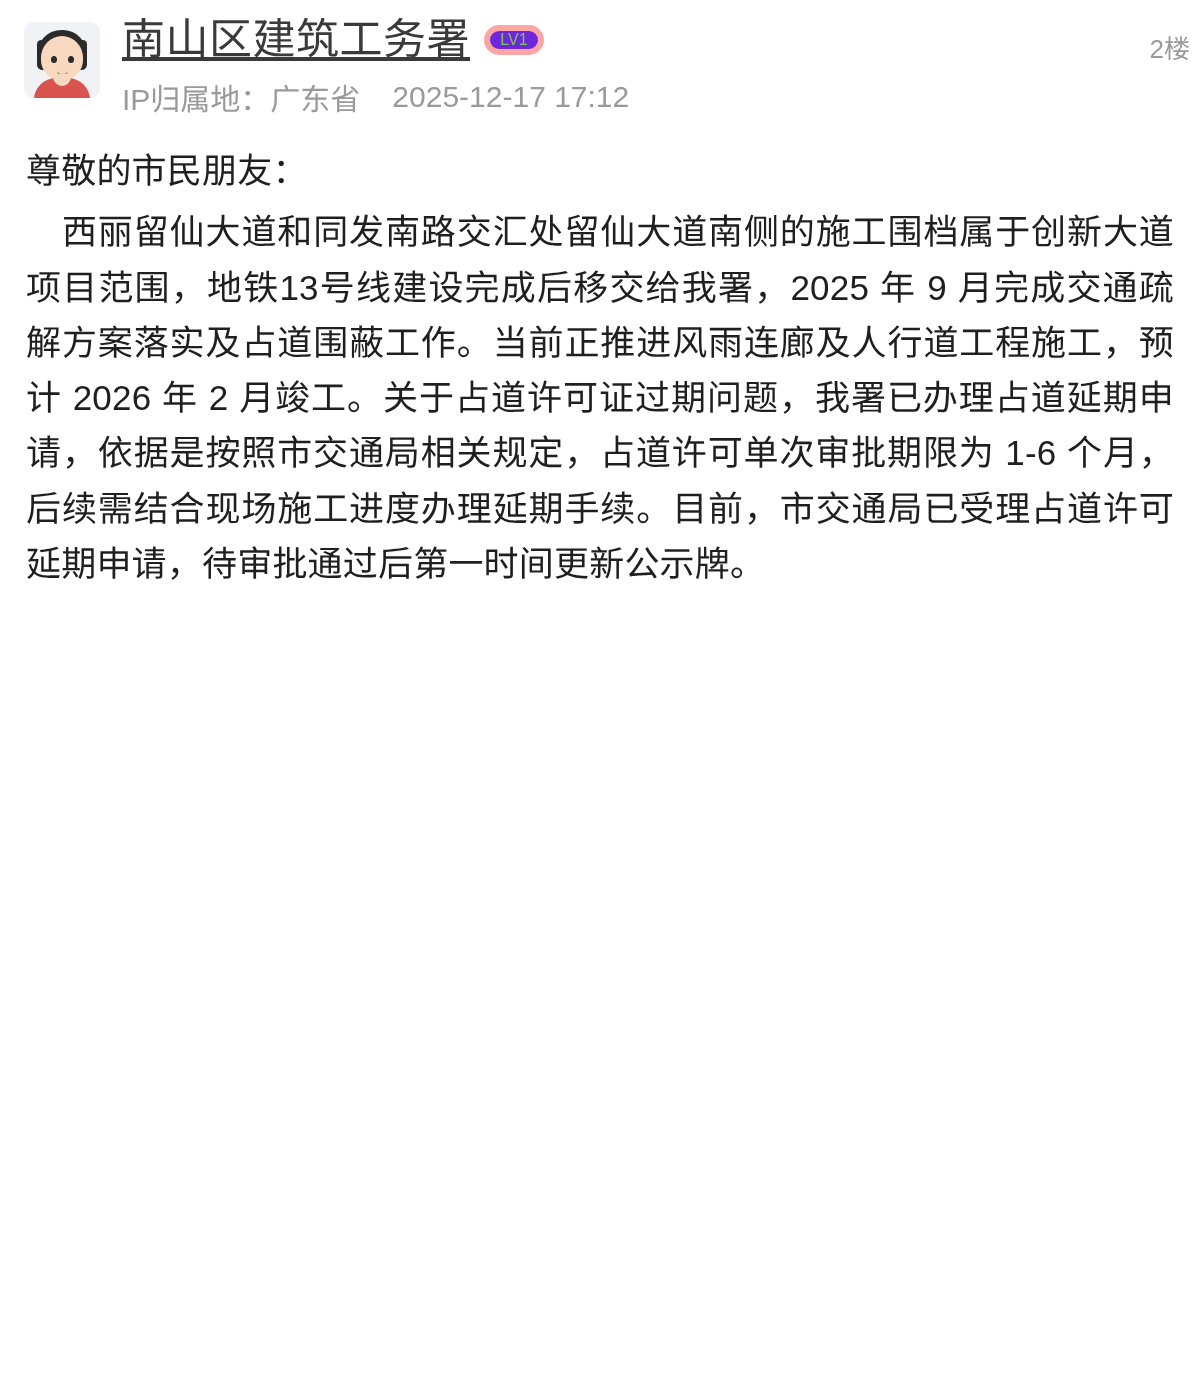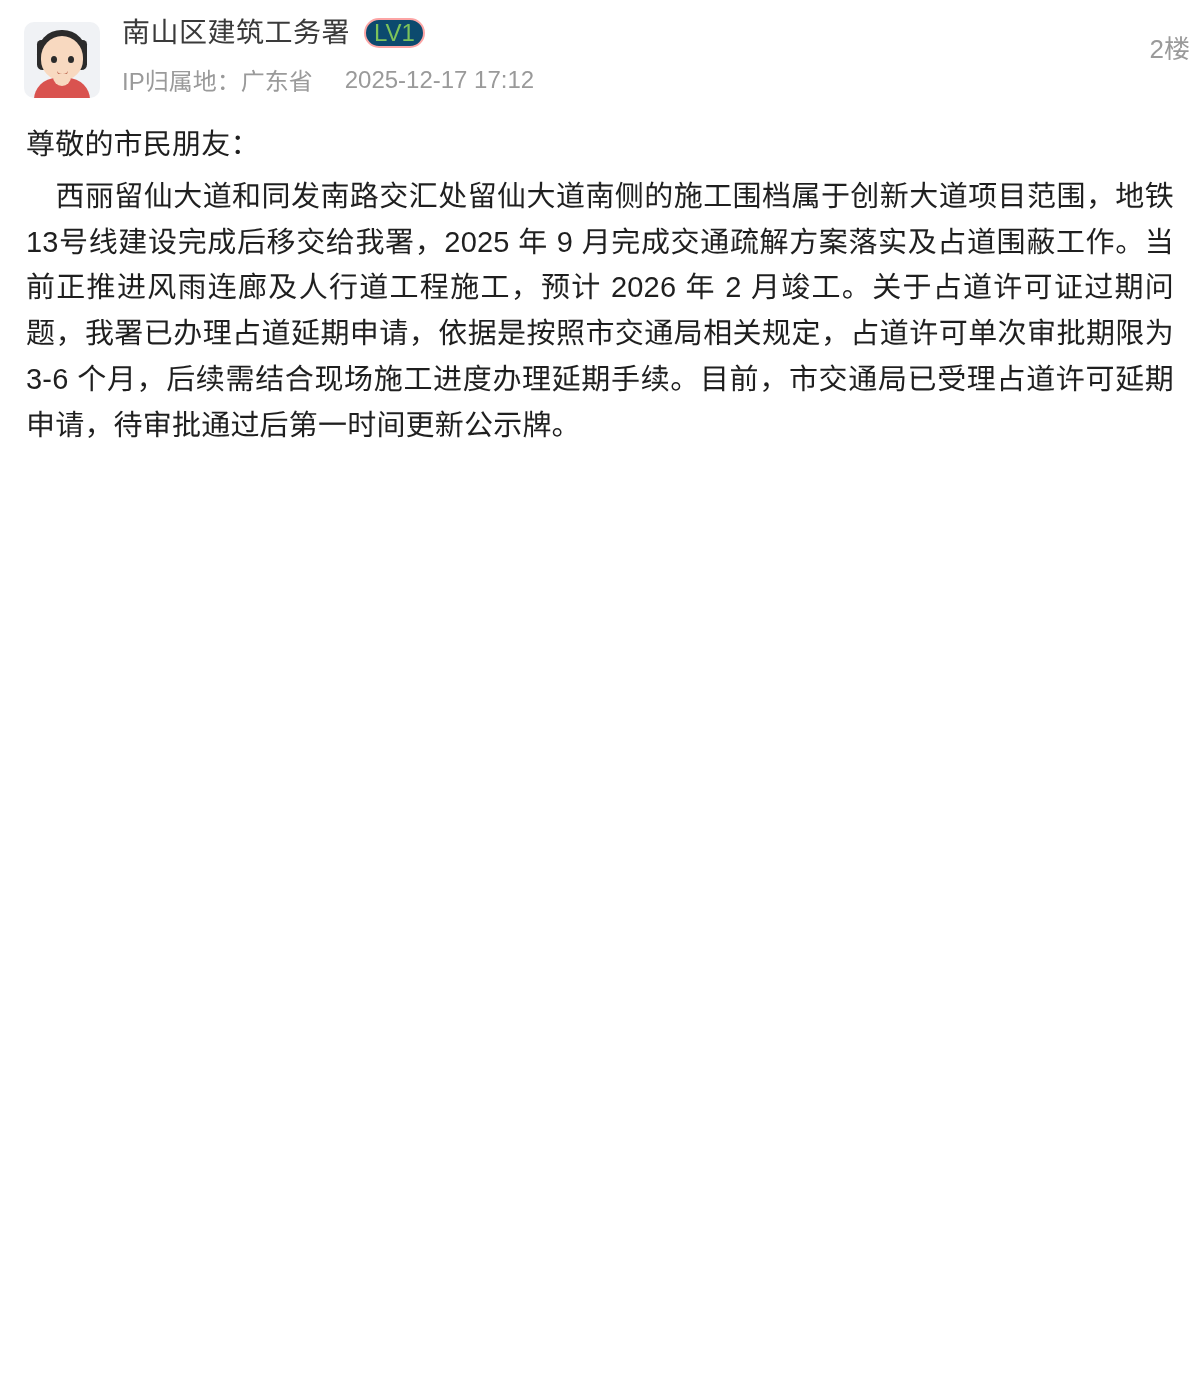--- a/index.html
+++ b/index.html
@@ -120,43 +120,44 @@
     flex: 1 1 auto;
     min-width: 0;
   }
   .name-row {
     display: flex;
     align-items: center;
     gap: 14px;
     line-height: 1;
   }
   .author-name {
-    font-size: 28px;
+    font-size: 43px;
     color: #3a3a3a;
     letter-spacing: 0.5px;
     font-weight: 400;
+    text-decoration: underline;
   }
   .level-badge {
     display: inline-flex;
     align-items: center;
     justify-content: center;
     min-width: 60px;
     height: 30px;
     padding: 0 8px;
     box-sizing: border-box;
-    border: 2px solid #fca5a5;
+    border: 6px solid #fca5a5;
     border-radius: 15px;
     color: #7dc35a;
-    font-size: 24px;
+    font-size: 16px;
     line-height: 1;
-    background: #0c4a6e;
+    background: #6d28d9;
   }
   .meta-row {
     margin-top: 14px;
-    font-size: 24px;
+    font-size: 30px;
     color: #9a9a9a;
     display: flex;
     align-items: center;
     gap: 32px;
     white-space: nowrap;
   }
   .ip-loc { color: #9a9a9a; }
   .floor {
     position: absolute;
     right: 12px;
@@ -164,21 +165,21 @@
     font-size: 26px;
     color: #9a9a9a;
   }
 
   
   .post-body {
     padding: 24px 28px 0 26px;
     box-sizing: border-box;
   }
   .para {
-    font-size: 29px;
+    font-size: 35px;
     line-height: 1.58;
     color: #1f1f1f;
     margin: 0 0 2px 0;
     text-align: justify;
     letter-spacing: 0.2px;
     word-break: break-all;
   }
   .salutation {
     margin-bottom: 6px;
   }
@@ -211,16 +212,16 @@
         <span class="ip-loc"><span>IP归属地：</span><span>广东省</span></span>
         <span class="timestamp">2025-12-17 17:12</span>
       </div>
     </div>
 
     <div class="floor">2楼</div>
   </div>
 
   <div class="post-body">
     <p class="para salutation">尊敬的市民朋友：</p>
-    <p class="para">　西丽留仙大道和同发南路交汇处留仙大道南侧的施工围档属于创新大道项目范围，地铁13号线建设完成后移交给我署，2025 年 9 月完成交通疏解方案落实及占道围蔽工作。当前正推进风雨连廊及人行道工程施工，预计 2026 年 2 月竣工。关于占道许可证过期问题，我署已办理占道延期申请，依据是按照市交通局相关规定，占道许可单次审批期限为 3-6 个月，后续需结合现场施工进度办理延期手续。目前，市交通局已受理占道许可延期申请，待审批通过后第一时间更新公示牌。</p>
+    <p class="para">　西丽留仙大道和同发南路交汇处留仙大道南侧的施工围档属于创新大道项目范围，地铁13号线建设完成后移交给我署，2025 年 9 月完成交通疏解方案落实及占道围蔽工作。当前正推进风雨连廊及人行道工程施工，预计 2026 年 2 月竣工。关于占道许可证过期问题，我署已办理占道延期申请，依据是按照市交通局相关规定，占道许可单次审批期限为 1-6 个月，后续需结合现场施工进度办理延期手续。目前，市交通局已受理占道许可延期申请，待审批通过后第一时间更新公示牌。</p>
   </div>
 
 </div>
 
 </body></html>

